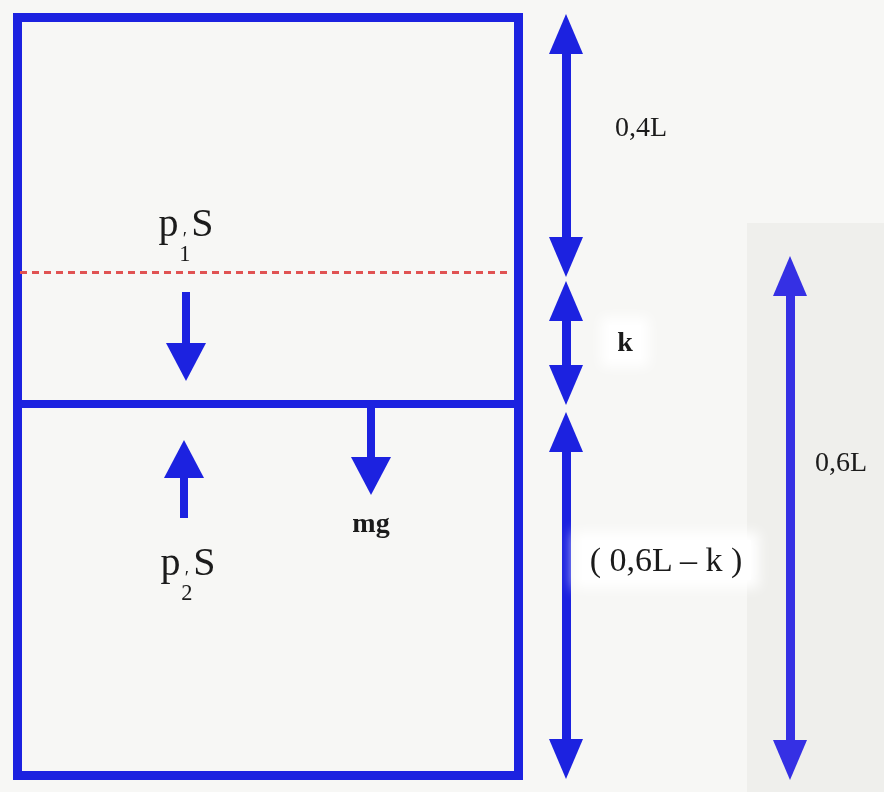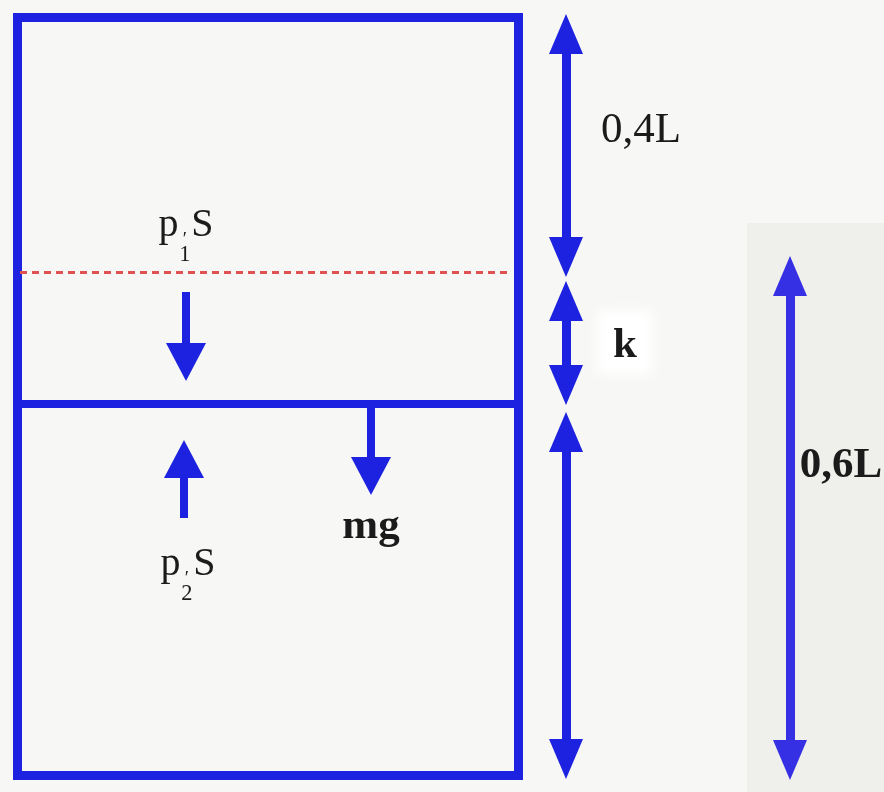--- a/index.html
+++ b/index.html
@@ -52,21 +52,21 @@
   .lbl{
     position:absolute;transform:translate(-50%,-50%);
     color:var(--text);white-space:nowrap;line-height:1;
   }
   .lbl.halo{
     background:var(--label-halo);
     box-shadow:0 0 12px 8px var(--label-halo);
     padding:3px 8px;
   }
   .f40{font-size:40px;}
-  .f36{font-size:43px;}
+  .f36{font-size:28px;}
   .f34{font-size:34px;}
   .bold{font-weight:bold;}
   .sub-stack{
     display:inline-flex;flex-direction:column;align-items:center;
     font-size:0.56em;line-height:0.64;vertical-align:-0.48em;
     margin:0 0.03em;
   }
   .sub-stack .prime{font-size:0.85em;transform:translateY(-0.1em);}
 </style>
 </head>
@@ -130,16 +130,17 @@
         <span class="prime">′</span>
         <span>2</span>
       </span><span>S</span></div>
 
   <div class="lbl f36" style="left:371px;top:523px;font-weight:bold;">mg</div>
 
   <div class="lbl f36" style="left:641px;top:127px;">0,4L</div>
 
   <div class="lbl f36 bold halo" style="left:625px;top:342px;">k</div>
 
+  <div class="lbl f34 halo" style="left:666px;top:560px;">( 0,6L – k )</div>
 
-  <div class="lbl f36" style="left:841px;top:462px;font-weight:bold;">0,6L</div>
+  <div class="lbl f36" style="left:841px;top:462px;">0,6L</div>
 
 </div>
 
 </body></html>

